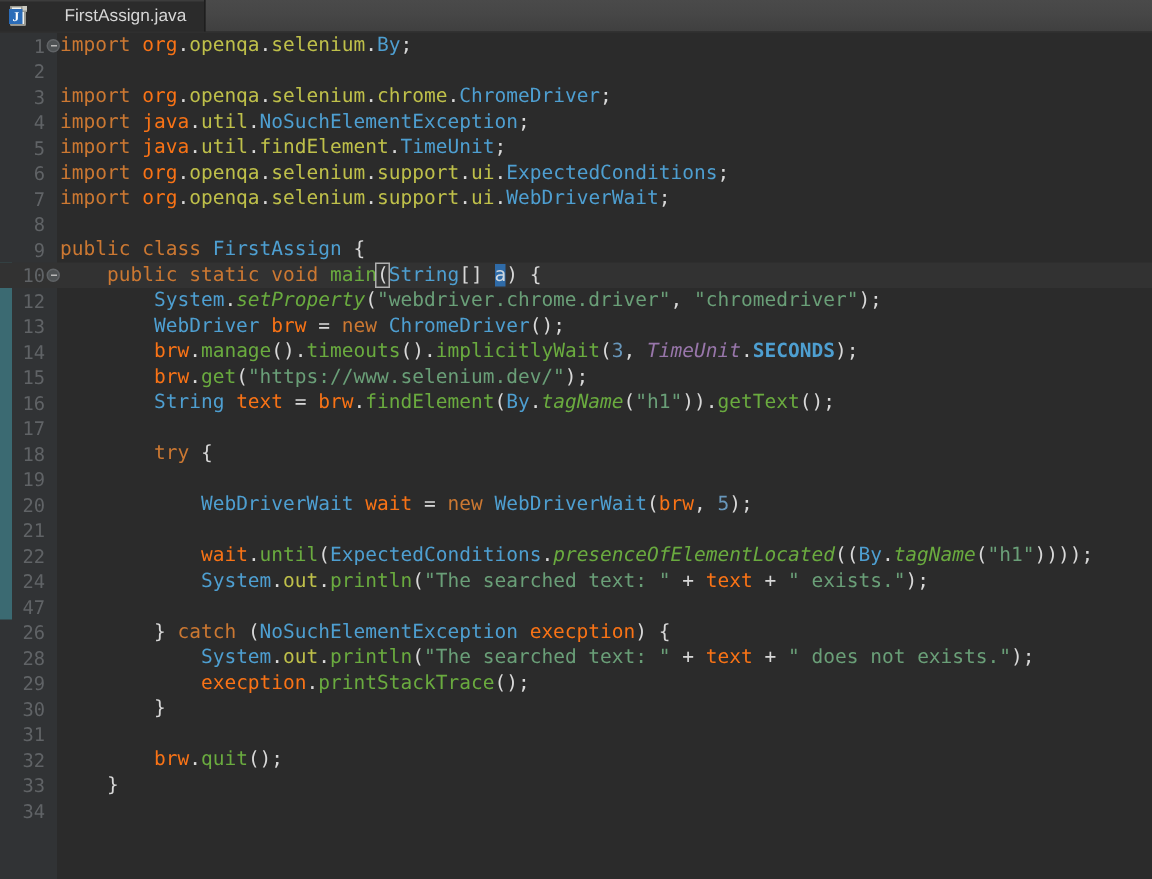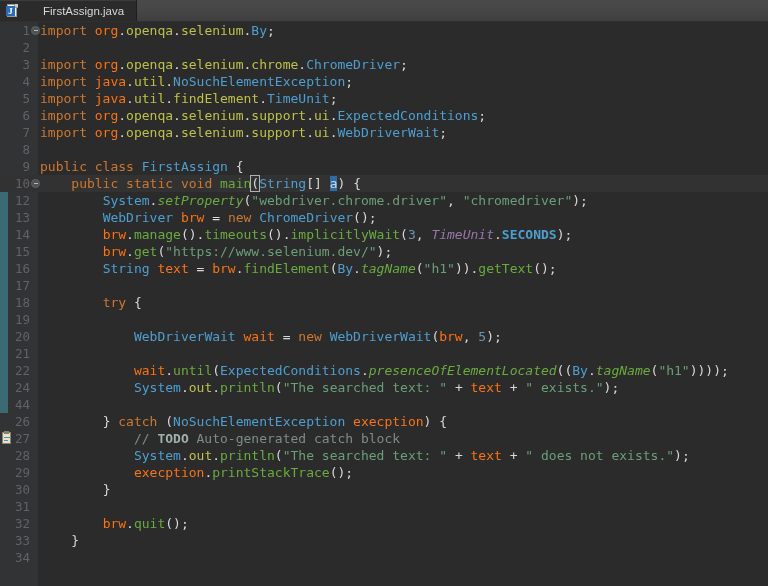--- a/index.html
+++ b/index.html
@@ -226,23 +226,22 @@
       <div class="row"><span class="lineno">14</span><span class="code"><span class="pun"> </span><span class="pun"> </span><span class="pun"> </span><span class="pun"> </span><span class="pun"> </span><span class="pun"> </span><span class="pun"> </span><span class="pun"> </span><span class="var">brw</span><span class="pun">.</span><span class="mth">manage</span><span class="pun">(</span><span class="pun">)</span><span class="pun">.</span><span class="mth">timeouts</span><span class="pun">(</span><span class="pun">)</span><span class="pun">.</span><span class="mth">implicitlyWait</span><span class="pun">(</span><span class="num">3</span><span class="pun">,</span><span class="pun"> </span><span class="enmc">TimeUnit</span><span class="pun">.</span><span class="enum">SECONDS</span><span class="pun">)</span><span class="pun">;</span></span></div>
       <div class="row"><span class="lineno">15</span><span class="code"><span class="pun"> </span><span class="pun"> </span><span class="pun"> </span><span class="pun"> </span><span class="pun"> </span><span class="pun"> </span><span class="pun"> </span><span class="pun"> </span><span class="var">brw</span><span class="pun">.</span><span class="mth">get</span><span class="pun">(</span><span class="str">"https://www.selenium.dev/"</span><span class="pun">)</span><span class="pun">;</span></span></div>
       <div class="row"><span class="lineno">16</span><span class="code"><span class="pun"> </span><span class="pun"> </span><span class="pun"> </span><span class="pun"> </span><span class="pun"> </span><span class="pun"> </span><span class="pun"> </span><span class="pun"> </span><span class="cls">String</span><span class="pun"> </span><span class="var">text</span><span class="pun"> </span><span class="pun">=</span><span class="pun"> </span><span class="var">brw</span><span class="pun">.</span><span class="mth">findElement</span><span class="pun">(</span><span class="cls">By</span><span class="pun">.</span><span class="mthi">tagName</span><span class="pun">(</span><span class="str">"h1"</span><span class="pun">)</span><span class="pun">)</span><span class="pun">.</span><span class="mth">getText</span><span class="pun">(</span><span class="pun">)</span><span class="pun">;</span></span></div>
       <div class="row"><span class="lineno">17</span><span class="code"></span></div>
       <div class="row"><span class="lineno">18</span><span class="code"><span class="pun"> </span><span class="pun"> </span><span class="pun"> </span><span class="pun"> </span><span class="pun"> </span><span class="pun"> </span><span class="pun"> </span><span class="pun"> </span><span class="kw">try</span><span class="pun"> </span><span class="pun">{</span></span></div>
       <div class="row"><span class="lineno">19</span><span class="code"></span></div>
       <div class="row"><span class="lineno">20</span><span class="code"><span class="pun"> </span><span class="pun"> </span><span class="pun"> </span><span class="pun"> </span><span class="pun"> </span><span class="pun"> </span><span class="pun"> </span><span class="pun"> </span><span class="pun"> </span><span class="pun"> </span><span class="pun"> </span><span class="pun"> </span><span class="cls">WebDriverWait</span><span class="pun"> </span><span class="var">wait</span><span class="pun"> </span><span class="pun">=</span><span class="pun"> </span><span class="kw">new</span><span class="pun"> </span><span class="cls">WebDriverWait</span><span class="pun">(</span><span class="var">brw</span><span class="pun">,</span><span class="pun"> </span><span class="num">5</span><span class="pun">)</span><span class="pun">;</span></span></div>
       <div class="row"><span class="lineno">21</span><span class="code"></span></div>
       <div class="row"><span class="lineno">22</span><span class="code"><span class="pun"> </span><span class="pun"> </span><span class="pun"> </span><span class="pun"> </span><span class="pun"> </span><span class="pun"> </span><span class="pun"> </span><span class="pun"> </span><span class="pun"> </span><span class="pun"> </span><span class="pun"> </span><span class="pun"> </span><span class="var">wait</span><span class="pun">.</span><span class="mth">until</span><span class="pun">(</span><span class="cls">ExpectedConditions</span><span class="pun">.</span><span class="mthi">presenceOfElementLocated</span><span class="pun">(</span><span class="pun">(</span><span class="cls">By</span><span class="pun">.</span><span class="mthi">tagName</span><span class="pun">(</span><span class="str">"h1"</span><span class="pun">)</span><span class="pun">)</span><span class="pun">)</span><span class="pun">)</span><span class="pun">;</span></span></div>
       <div class="row"><span class="lineno">24</span><span class="code"><span class="pun"> </span><span class="pun"> </span><span class="pun"> </span><span class="pun"> </span><span class="pun"> </span><span class="pun"> </span><span class="pun"> </span><span class="pun"> </span><span class="pun"> </span><span class="pun"> </span><span class="pun"> </span><span class="pun"> </span><span class="cls">System</span><span class="pun">.</span><span class="fld">out</span><span class="pun">.</span><span class="mth">println</span><span class="pun">(</span><span class="str">"The searched text: "</span><span class="pun"> </span><span class="pun">+</span><span class="pun"> </span><span class="var">text</span><span class="pun"> </span><span class="pun">+</span><span class="pun"> </span><span class="str">" exists."</span><span class="pun">)</span><span class="pun">;</span></span></div>
-      <div class="row"><span class="lineno">44</span><span class="code"></span></div>
+      <div class="row"><span class="lineno">47</span><span class="code"></span></div>
       <div class="row"><span class="lineno">26</span><span class="code"><span class="pun"> </span><span class="pun"> </span><span class="pun"> </span><span class="pun"> </span><span class="pun"> </span><span class="pun"> </span><span class="pun"> </span><span class="pun"> </span><span class="pun">}</span><span class="pun"> </span><span class="kw">catch</span><span class="pun"> </span><span class="pun">(</span><span class="cls">NoSuchElementException</span><span class="pun"> </span><span class="var">execption</span><span class="pun">)</span><span class="pun"> </span><span class="pun">{</span></span></div>
-      <div class="row"><span class="lineno">27</span><span class="todo-icon"><span class="pad"></span><span class="clip"></span><span class="ln1"></span><span class="ln2"></span></span><span class="code">            <span class="cmt">// </span><span class="cmtb">TODO</span><span class="cmt"> Auto-generated catch block</span></span></div>
       <div class="row"><span class="lineno">28</span><span class="code"><span class="pun"> </span><span class="pun"> </span><span class="pun"> </span><span class="pun"> </span><span class="pun"> </span><span class="pun"> </span><span class="pun"> </span><span class="pun"> </span><span class="pun"> </span><span class="pun"> </span><span class="pun"> </span><span class="pun"> </span><span class="cls">System</span><span class="pun">.</span><span class="fld">out</span><span class="pun">.</span><span class="mth">println</span><span class="pun">(</span><span class="str">"The searched text: "</span><span class="pun"> </span><span class="pun">+</span><span class="pun"> </span><span class="var">text</span><span class="pun"> </span><span class="pun">+</span><span class="pun"> </span><span class="str">" does not exists."</span><span class="pun">)</span><span class="pun">;</span></span></div>
       <div class="row"><span class="lineno">29</span><span class="code"><span class="pun"> </span><span class="pun"> </span><span class="pun"> </span><span class="pun"> </span><span class="pun"> </span><span class="pun"> </span><span class="pun"> </span><span class="pun"> </span><span class="pun"> </span><span class="pun"> </span><span class="pun"> </span><span class="pun"> </span><span class="var">execption</span><span class="pun">.</span><span class="mth">printStackTrace</span><span class="pun">(</span><span class="pun">)</span><span class="pun">;</span></span></div>
       <div class="row"><span class="lineno">30</span><span class="code"><span class="pun"> </span><span class="pun"> </span><span class="pun"> </span><span class="pun"> </span><span class="pun"> </span><span class="pun"> </span><span class="pun"> </span><span class="pun"> </span><span class="pun">}</span></span></div>
       <div class="row"><span class="lineno">31</span><span class="code"></span></div>
       <div class="row"><span class="lineno">32</span><span class="code"><span class="pun"> </span><span class="pun"> </span><span class="pun"> </span><span class="pun"> </span><span class="pun"> </span><span class="pun"> </span><span class="pun"> </span><span class="pun"> </span><span class="var">brw</span><span class="pun">.</span><span class="mth">quit</span><span class="pun">(</span><span class="pun">)</span><span class="pun">;</span></span></div>
       <div class="row"><span class="lineno">33</span><span class="code"><span class="pun"> </span><span class="pun"> </span><span class="pun"> </span><span class="pun"> </span><span class="pun">}</span></span></div>
       <div class="row"><span class="lineno">34</span><span class="code"></span></div>
     </div>
 </div>
 

